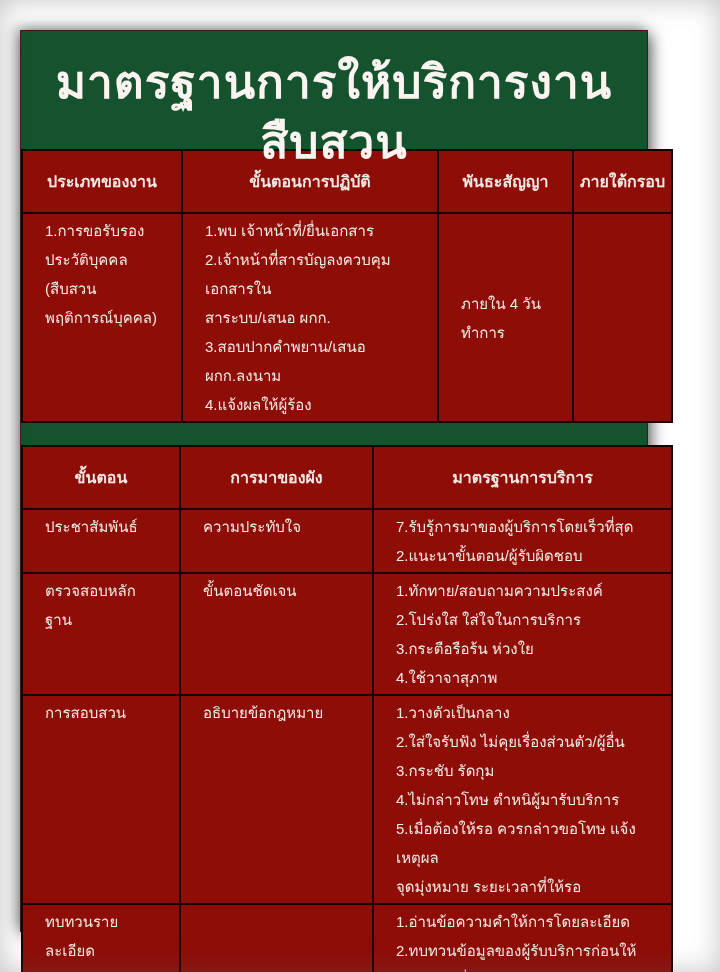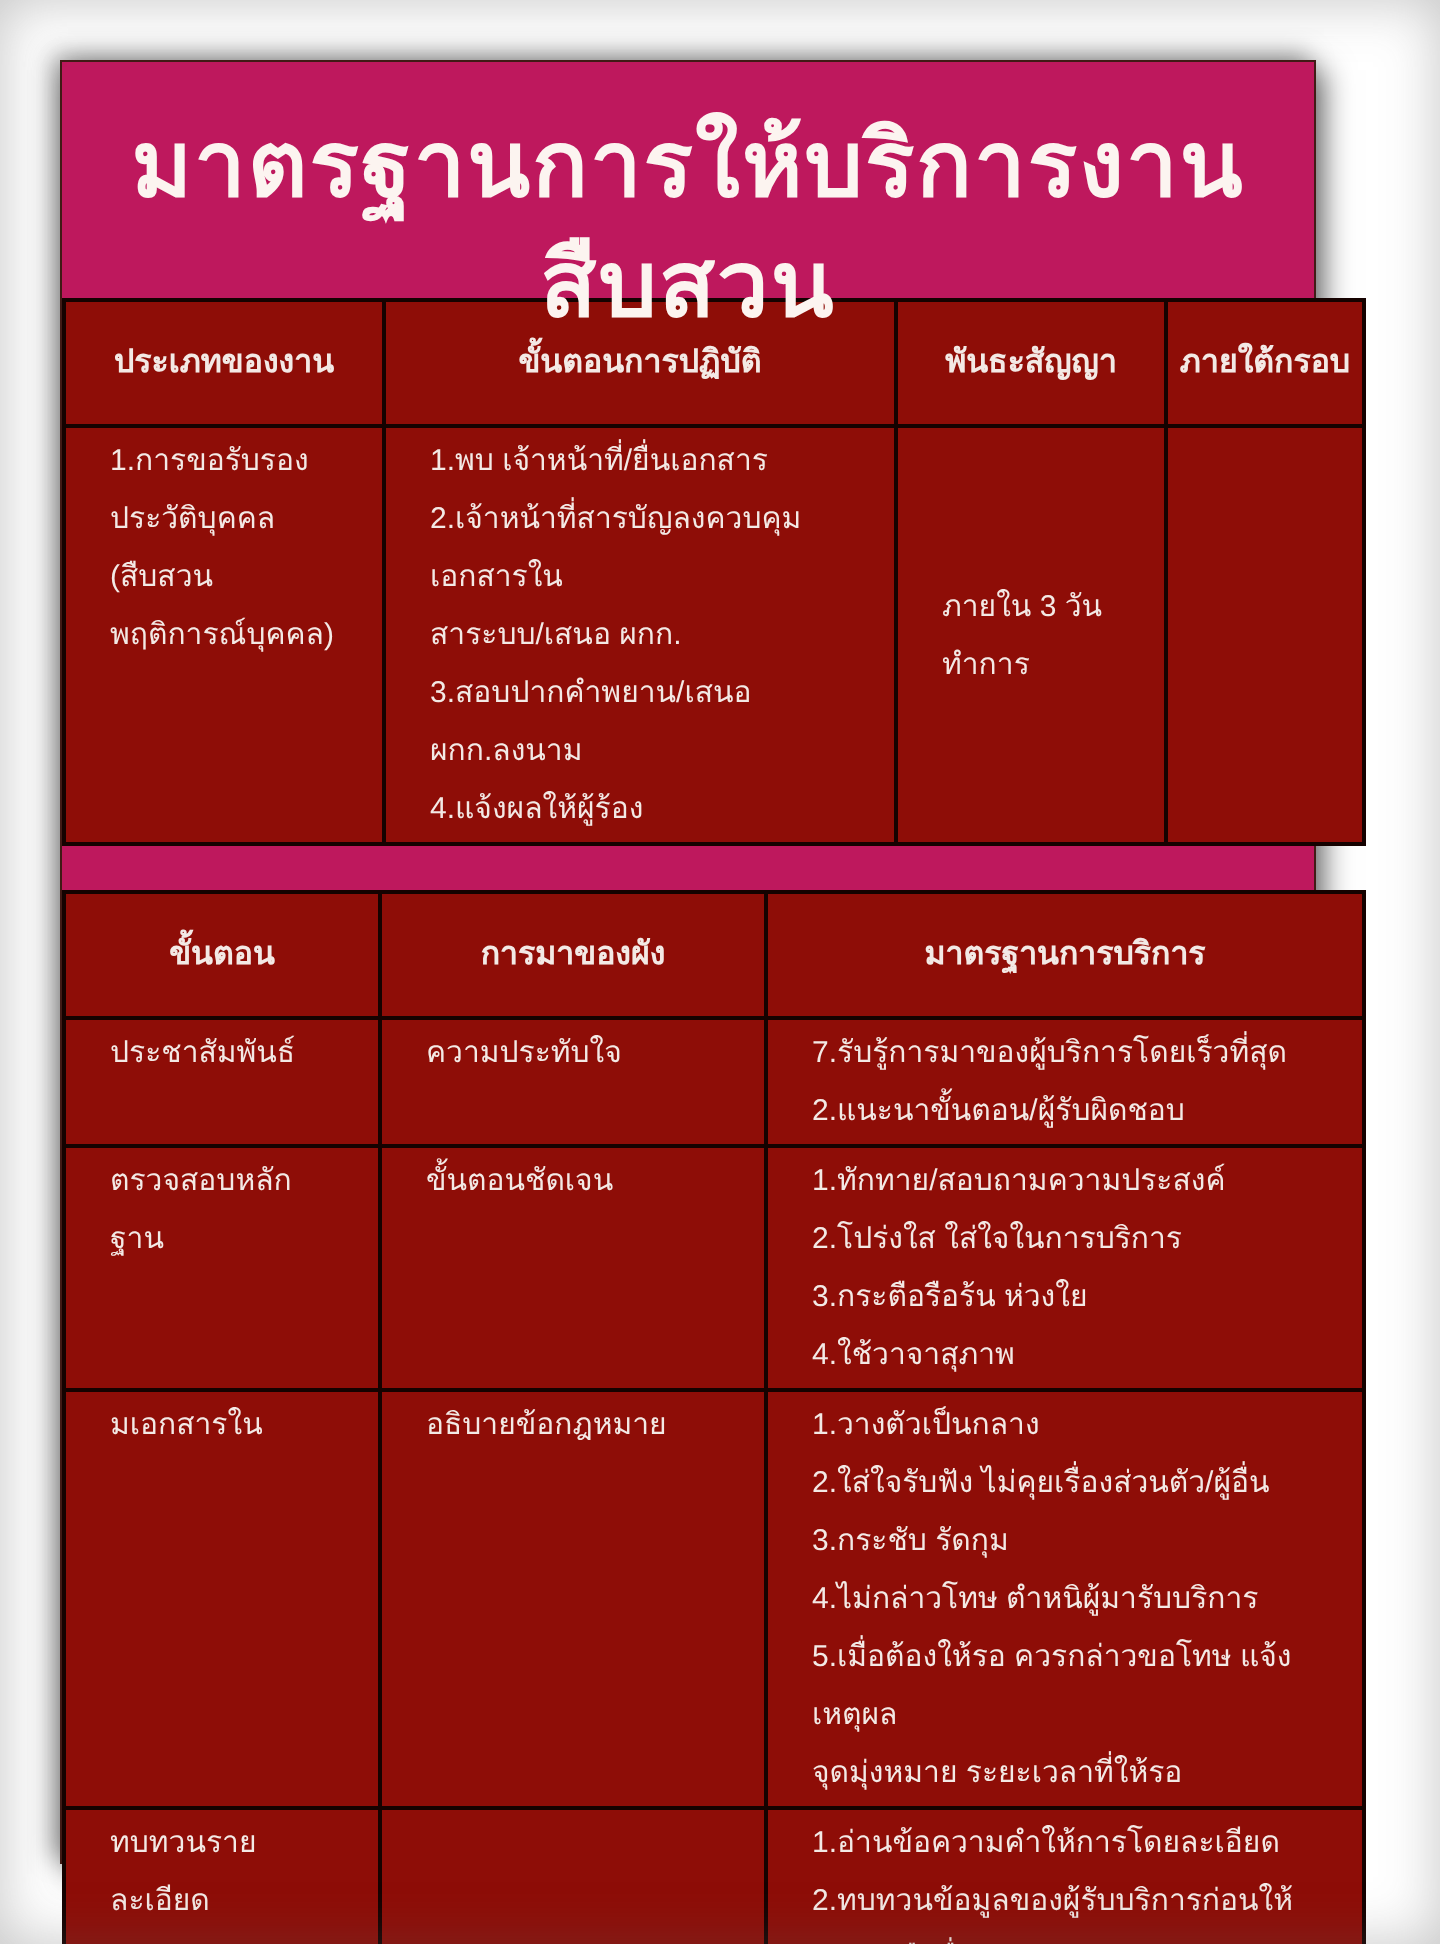--- a/index.html
+++ b/index.html
@@ -17,25 +17,24 @@
     box-shadow: inset 0 0 28px rgba(90,90,90,0.35);
     pointer-events: none;
     z-index: 5;
   }
   .poster {
     position: absolute;
     left: 20px;
     top: 30px;
     width: 628px;
     height: 902px;
-    background: #be185d;
+    background: #14532d;
     border: 1px solid #411b16;
     box-sizing: border-box;
     box-shadow: 4px 5px 14px rgba(0,0,0,0.55), -4px -3px 12px rgba(0,0,0,0.35);
-    margin-left: 10px;
   }
   .title {
     margin: 0;
     padding-top: 22px;
     height: 96px;
     text-align: center;
     color: #fcf4f0;
     font-size: 46px;
     font-weight: bold;
     letter-spacing: 1px;
@@ -112,21 +111,21 @@
     </thead>
     <tbody>
       <tr>
         <td>1.การขอรับรองประวัติบุคคล
 (สืบสวนพฤติการณ์บุคคล)</td>
         <td>1.พบ เจ้าหน้าที่/ยื่นเอกสาร
 2.เจ้าหน้าที่สารบัญลงควบคุมเอกสารใน
 สาระบบ/เสนอ ผกก.
 3.สอบปากคำพยาน/เสนอ ผกก.ลงนาม
 4.แจ้งผลให้ผู้ร้อง</td>
-        <td class="commitment">ภายใน 3 วันทำการ</td>
+        <td class="commitment">ภายใน 4 วันทำการ</td>
         <td></td>
       </tr>
     </tbody>
   </table>
 
   <div class="gap"></div>
 
   <table class="t2">
     <colgroup>
         <col class="c1">
@@ -149,21 +148,21 @@
       </tr>
       <tr class="r2">
         <td>ตรวจสอบหลักฐาน</td>
         <td>ขั้นตอนชัดเจน</td>
         <td>1.ทักทาย/สอบถามความประสงค์
 2.โปร่งใส ใส่ใจในการบริการ
 3.กระตือรือร้น ห่วงใย
 4.ใช้วาจาสุภาพ</td>
       </tr>
       <tr class="r3">
-        <td>มเอกสารใน</td>
+        <td>การสอบสวน</td>
         <td>อธิบายข้อกฎหมาย</td>
         <td>1.วางตัวเป็นกลาง
 2.ใส่ใจรับฟัง ไม่คุยเรื่องส่วนตัว/ผู้อื่น
 3.กระชับ รัดกุม
 4.ไม่กล่าวโทษ ตำหนิผู้มารับบริการ
 5.เมื่อต้องให้รอ ควรกล่าวขอโทษ แจ้งเหตุผล
 จุดมุ่งหมาย ระยะเวลาที่ให้รอ</td>
       </tr>
       <tr class="r4">
         <td>ทบทวนรายละเอียด</td>

